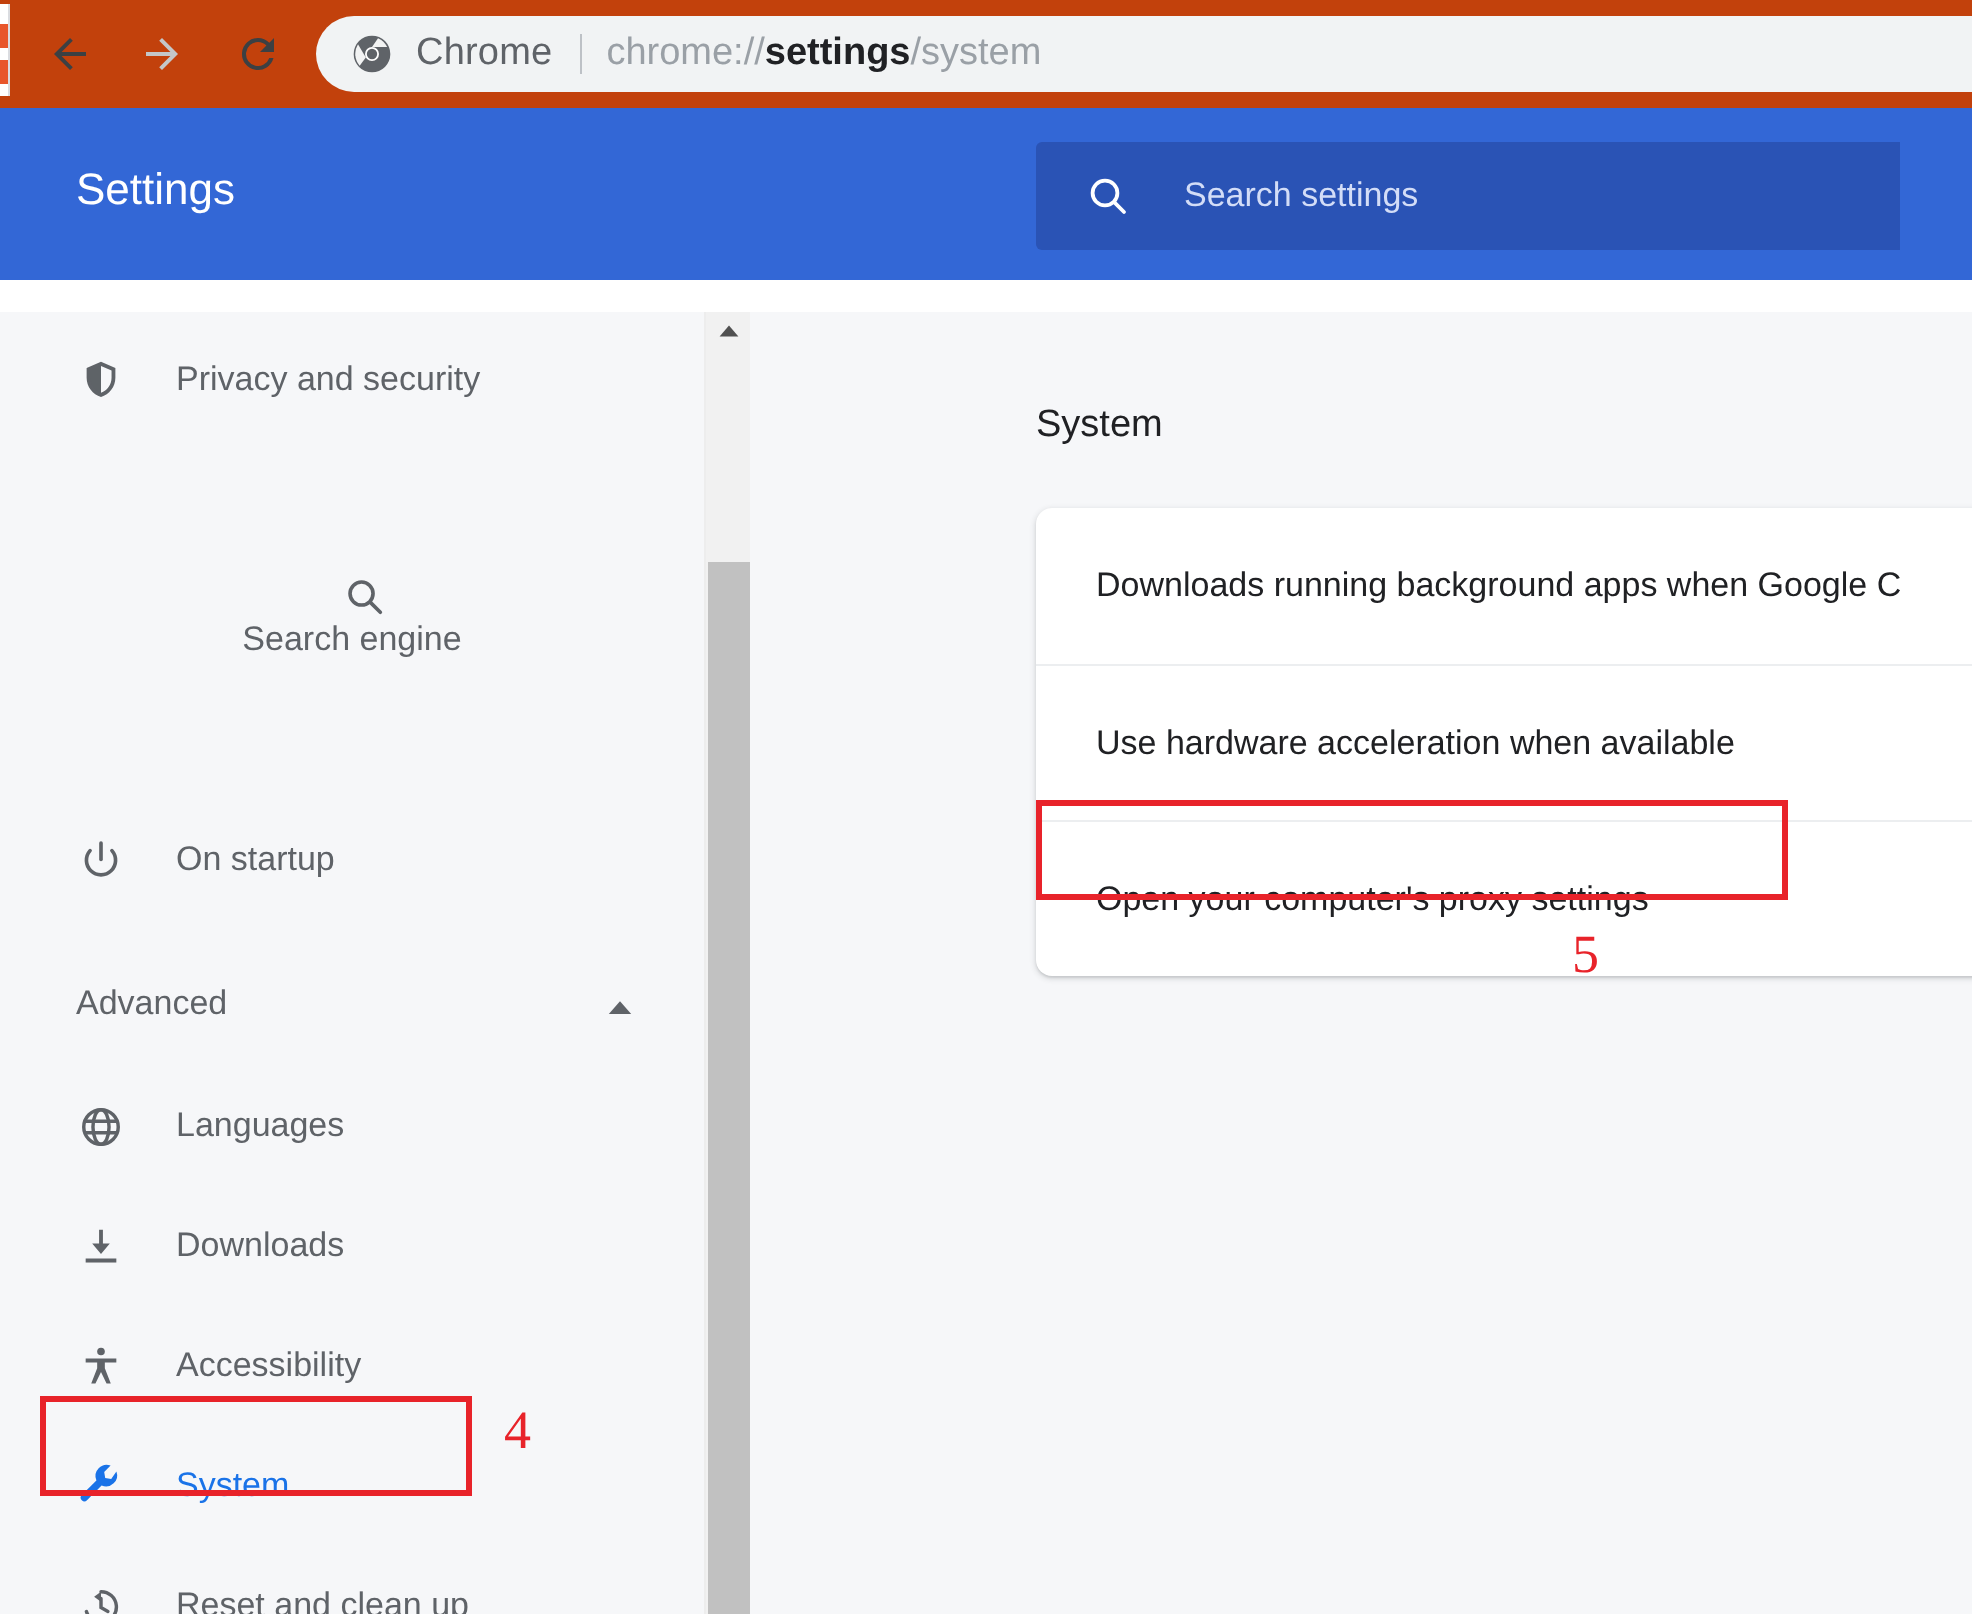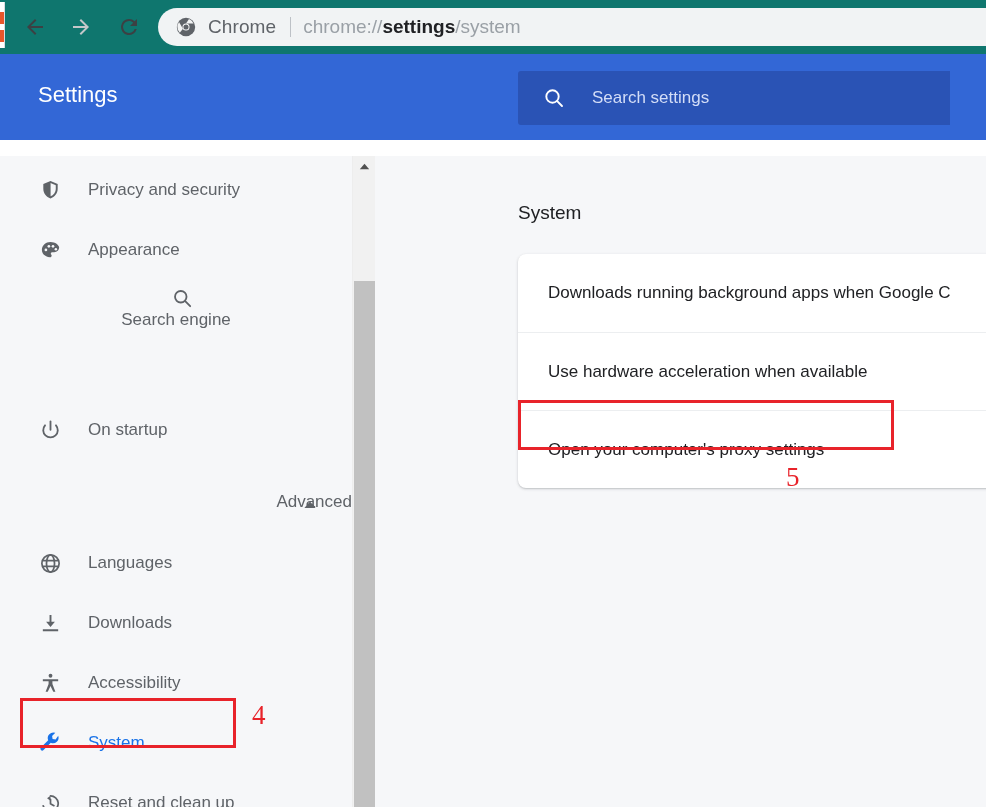--- a/index.html
+++ b/index.html
@@ -8,21 +8,21 @@
     width: 986px; height: 807px;
     background: #ffffff;
     font-family: "Liberation Sans", sans-serif;
     overflow: hidden;
   }
   #root { position: relative; width: 986px; height: 807px; overflow: hidden; }
 
   
   .browser-bar {
     position: absolute; left: 0; top: 0; width: 986px; height: 54px;
-    background: #0f766e;
+    background: #c2410c;
     padding-left: 29px;
   }
   .tab-stub {
     position: absolute; left: 0; top: 2px; width: 5px; height: 46px;
     background: #ffffff; border-right: 1px solid #dadce0;
   }
   .tab-stub .sliver {
     position: absolute; left: 0; top: 10px; width: 4px; height: 12px;
     background: #e8562b;
   }
@@ -231,32 +231,20 @@
       <div class="nav-item" style="top:10px;">
         <span class="nav-icon">
           <svg width="23" height="23" viewBox="0 0 24 24">
             <path d="M12 2 4.5 5.2v5.1c0 4.6 3.2 8.9 7.5 10 4.3-1.1 7.5-5.4 7.5-10V5.2L12 2zm0 2.2 5.5 2.3v3.8c0 3.5-2.3 6.8-5.5 7.8V4.2z" fill="#5f6368"></path>
             <path d="M12 4.2 6.5 6.5v3.8c0 3.5 2.3 6.8 5.5 7.8V4.2z" fill="#5f6368" opacity="0.35"></path>
           </svg>
         </span>
         <span class="nav-label">Privacy and security</span>
       </div>
 
-      <div class="nav-item" style="top:70px;">
-        <span class="nav-icon">
-          <svg width="23" height="23" viewBox="0 0 24 24">
-            <path d="M12 3c-5 0-9 3.6-9 8.1 0 4.4 3.8 7.9 8.5 7.9 1 0 1.7-.7 1.7-1.6 0-.4-.2-.8-.5-1.1-.3-.3-.4-.6-.4-1 0-.9.7-1.6 1.6-1.6h1.9c3.1 0 5.2-2.1 5.2-5C21 6.3 17 3 12 3z" fill="#5f6368"></path>
-            <circle cx="7.2" cy="11.4" r="1.4" fill="#f6f7f9"></circle>
-            <circle cx="10.3" cy="7.6" r="1.4" fill="#f6f7f9"></circle>
-            <circle cx="14.6" cy="7.6" r="1.4" fill="#f6f7f9"></circle>
-            <circle cx="17.6" cy="10.8" r="1.3" fill="#f6f7f9"></circle>
-          </svg>
-        </span>
-        <span class="nav-label">Appearance</span>
-      </div>
 
       <div class="nav-item" style="top:130px;flex-direction:column;">
         <span class="nav-icon">
           <svg width="23" height="23" viewBox="0 0 24 24">
             <circle cx="10.2" cy="10.2" r="6" fill="none" stroke="#5f6368" stroke-width="1.9"></circle>
             <line x1="14.8" y1="14.8" x2="20" y2="20" stroke="#5f6368" stroke-width="1.9" stroke-linecap="round"></line>
           </svg>
         </span>
         <span class="nav-label">Search engine</span>
       </div>
@@ -265,21 +253,21 @@
       <div class="nav-item" style="top:250px;">
         <span class="nav-icon">
           <svg width="23" height="23" viewBox="0 0 24 24">
             <path d="M6.3 6.6a7.6 7.6 0 1 0 11.4 0" fill="none" stroke="#5f6368" stroke-width="1.9" stroke-linecap="round"></path>
             <line x1="12" y1="2.6" x2="12" y2="11.2" stroke="#5f6368" stroke-width="1.9" stroke-linecap="round"></line>
           </svg>
         </span>
         <span class="nav-label">On startup</span>
       </div>
 
-      <div class="section-head" style="top:322px;justify-content:flex-end;">
+      <div class="section-head" style="top:322px;">
         <span class="section-label">Advanced</span>
         <span class="chevron">
           <svg width="14" height="10" viewBox="0 0 14 10">
             <path d="M7 1.6 12.6 8H1.4z" fill="#5f6368"></path>
           </svg>
         </span>
       </div>
 
       <div class="nav-item" style="top:383px;">
         <span class="nav-icon">

